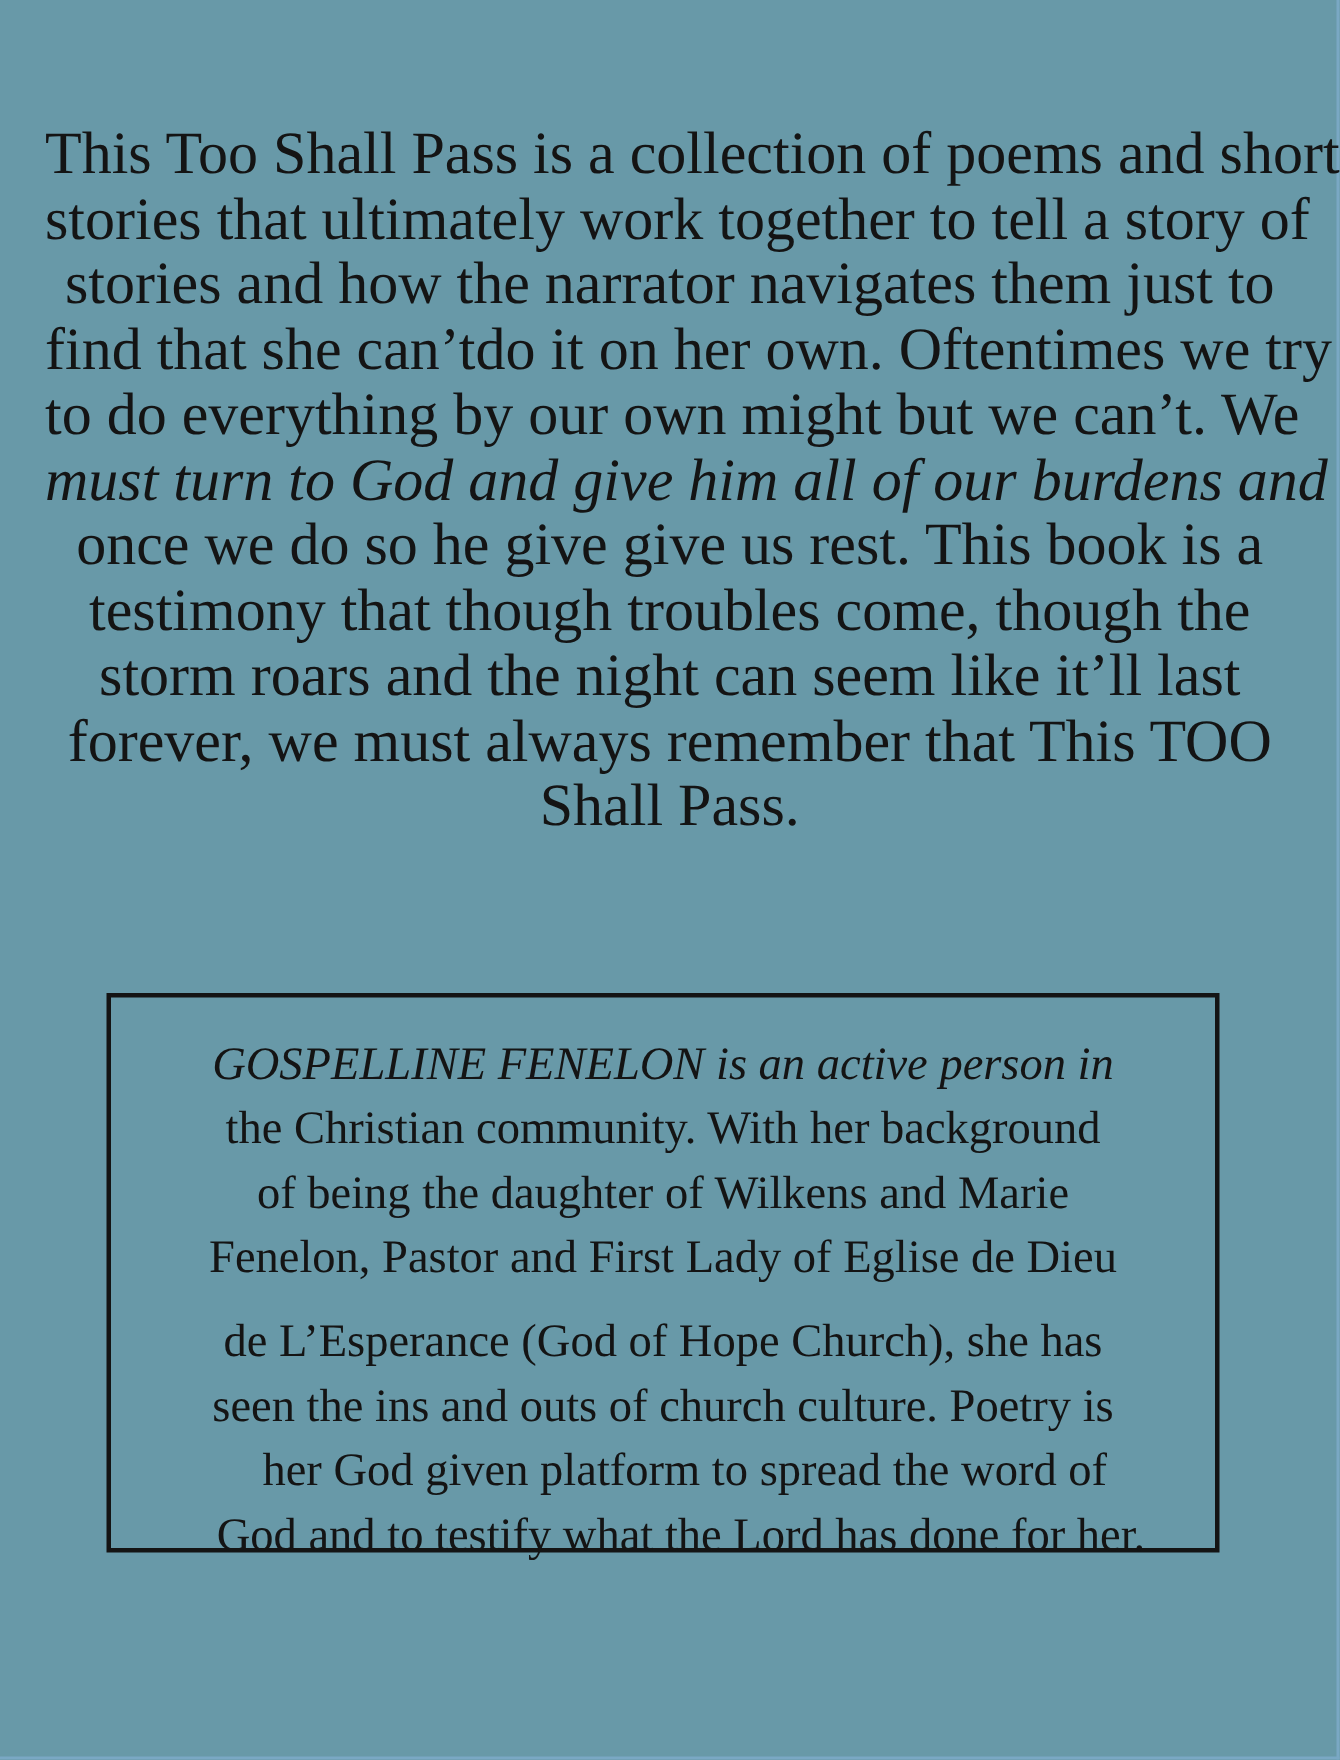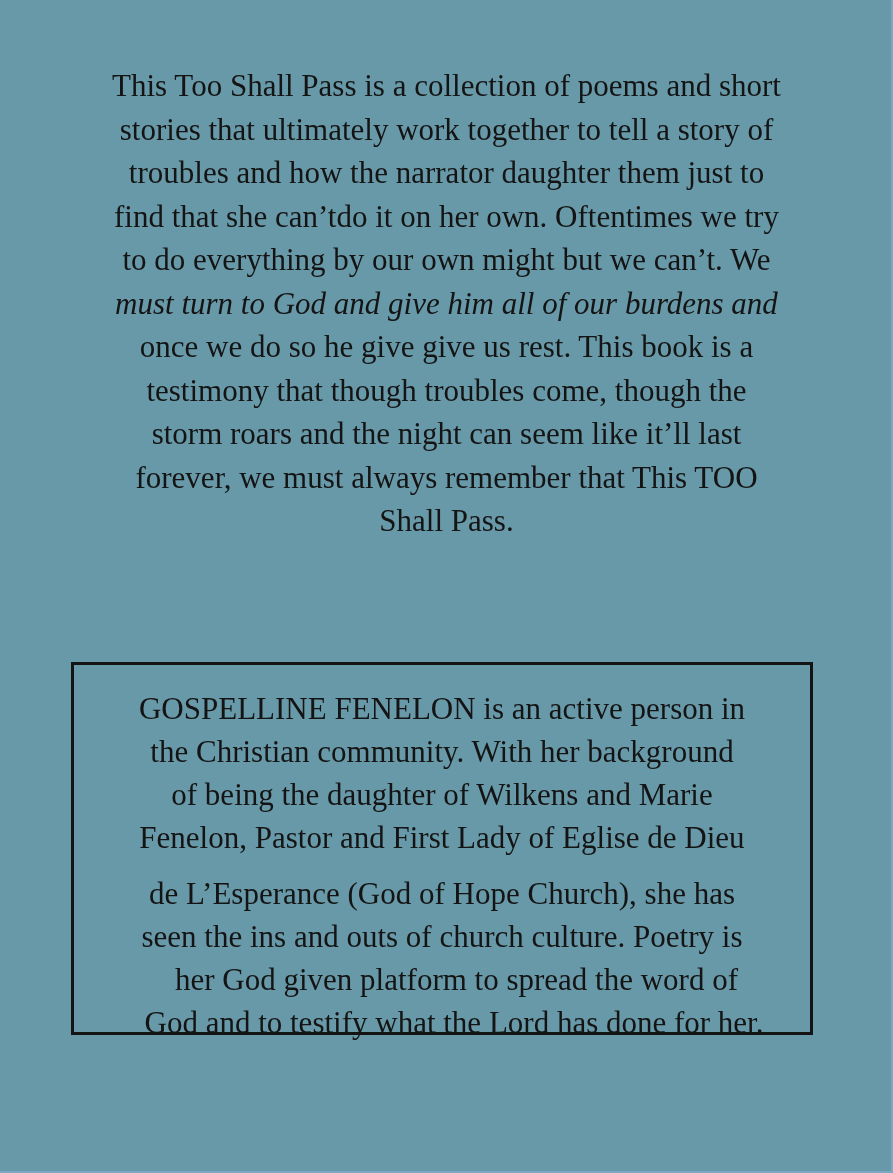--- a/index.html
+++ b/index.html
@@ -27,24 +27,24 @@
       position: absolute;
       left: 0;
       bottom: 0;
       width: 893px;
       height: 2px;
       background: #7aa8c4;
     }
     .blurb {
       position: absolute;
       left: 30px;
-      top: 64px;
+      top: 80px;
       width: 833px;
       text-align: center;
-      font-size: 31px;
+      font-size: 40px;
       line-height: 43.5px;
     }
     .line {
       display: block;
       white-space: nowrap;
       transform-origin: center;
     }
     .bio-box {
       position: absolute;
       left: 71px;
@@ -66,34 +66,34 @@
   </style>
 </head>
 <body>
 
 <div class="page-edge-right"></div>
 <div class="page-edge-bottom"></div>
 
 <div class="blurb">
   <span class="line" style="display: block;">This Too Shall Pass is a collection of poems and short</span>
   <span class="line" style="display: block;">stories that ultimately work together to tell a story of</span>
-  <span class="line" style="display: block;">troubles and how the narrator daughter them just to</span>
+  <span class="line" style="display: block;">stories and how the narrator navigates them just to</span>
   <span class="line" style="display: block;">find that she can’tdo it on her own. Oftentimes we try</span>
   <span class="line" style="display: block;">to do everything by our own might but we can’t. We</span>
   <span class="line" style="display: block; font-style: italic;">must turn to God and give him all of our burdens and</span>
   <span class="line" style="display: block;">once we do so he give give us rest. This book is a</span>
   <span class="line" style="display: block;">testimony that though troubles come, though the</span>
   <span class="line" style="display: block;">storm roars and the night can seem like it’ll last</span>
   <span class="line" style="display: block;">forever, we must always remember that This TOO</span>
   <span class="line" style="display: block;">Shall Pass.</span>
 </div>
 
 <div class="bio-box">
   <div class="bio-text">
-    <span class="line" style="display: block;">GOSPELLINE FENELON is an active person in</span>
+    <span class="line" style="display: block; font-style: italic;">GOSPELLINE FENELON is an active person in</span>
     <span class="line" style="display: block;">the Christian community. With her background</span>
     <span class="line" style="display: block;">of being the daughter of Wilkens and Marie</span>
     <span class="line" style="display: block;">Fenelon, Pastor and First Lady of Eglise de Dieu</span>
     <span class="line" style="display: block; margin-top: 13px;">de L’Esperance (God of Hope Church), she has</span>
     <span class="line" style="display: block;">seen the ins and outs of church culture. Poetry is</span>
     <span class="line" style="display: block; margin-left: 29px;">her God given platform to spread the word of</span>
     <span class="line" style="display: block; padding-left: 24px;">God and to testify what the Lord has done for her.</span>
   </div>
 </div>
 

